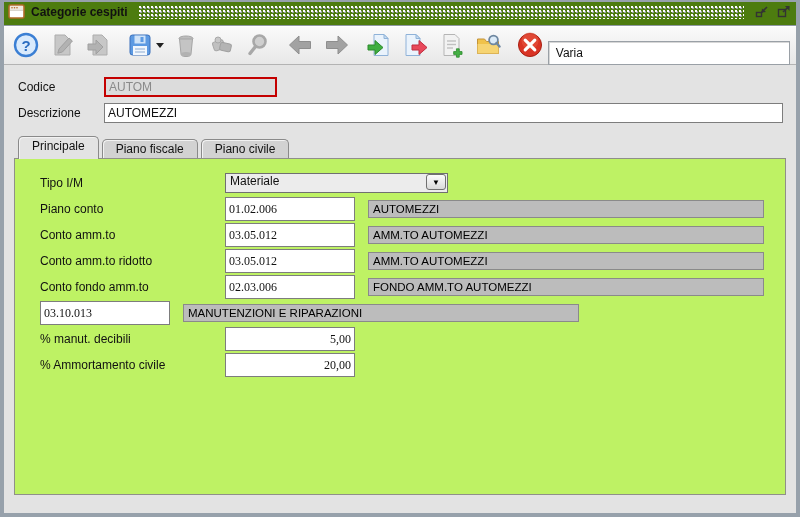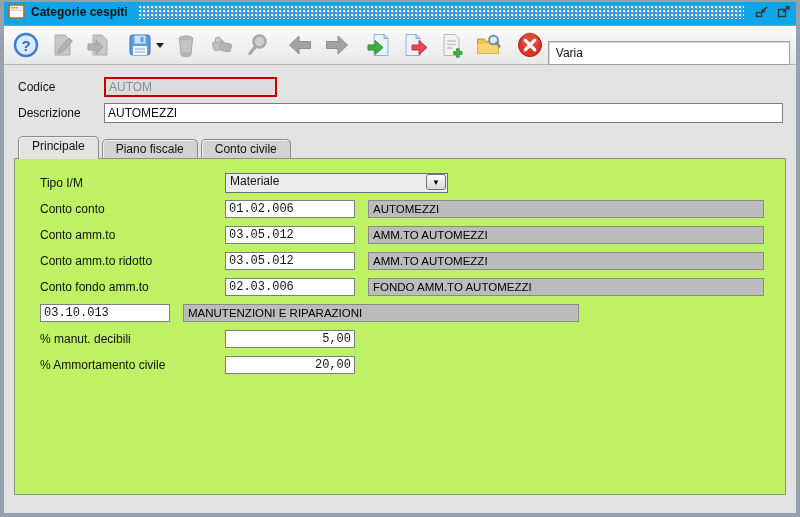--- a/index.html
+++ b/index.html
@@ -9,21 +9,21 @@
   .window{
     position:relative; width:800px; height:517px;
     background:#e3e3e3;
     border:4px solid #97a1ab; border-top-width:2px;
     outline:1px solid #5a6168;
     overflow:hidden;
   }
 
   
   .titlebar{
-    height:24px; background:#0ea5e9;
+    height:24px; background:#4d7c0f;
     border-bottom:1px solid #8f98a2;
     display:flex; align-items:center; padding:0 4px 4px 4px;
   }
   .win-icon{ width:18px; height:16px; display:inline-flex; margin-right:5px; }
   .title{ font-size:12px; font-weight:bold; color:#111; white-space:nowrap; padding-right:10px; }
   .title-texture{
     flex:1; height:14px; margin-right:10px;
     background-image:
       radial-gradient(circle, #ffffff 26%, rgba(0,0,0,0) 30%),
       radial-gradient(circle, #9aa0a6 26%, rgba(0,0,0,0) 30%);
@@ -91,23 +91,23 @@
 
   
   .panel{
     margin:0 10px; height:337px;
     border:1px solid #8f9089; background:#bef264;
     position:relative; z-index:1; padding-top:15px;
   }
   .frow{ display:flex; align-items:center; margin:0 0 8px 25px; height:18px; }
   .flabel{ width:185px; font-size:12px; color:#111; }
   .finput{
-    width:130px; height:18px; background:#ffffff; color:#111;
+    width:130px; height:24px; background:#ffffff; color:#111;
     border:1px solid #7d7d7d; font-size:12px; padding:0 3px;
-    font-family:Liberation Mono, monospace;
+    font-family:Liberation Serif, serif;
   }
   .finput.num{ text-align:right; }
   .fdesc{
     margin-left:13px; width:396px; height:18px;
     background:#bcbcbc; border:1px solid #8a8a8a;
     font-size:11.5px; color:#000; line-height:16px; padding:0 4px;
     overflow:hidden; white-space:nowrap;
   }
   .combo{
     width:223px; height:20px; background:#ececec;
@@ -293,35 +293,35 @@
     </div>
 
     <div class="hrow">
       <span class="hlabel">Descrizione</span>
       <input class="descr-field" value="AUTOMEZZI" style="">
     </div>
 
     <div class="tabs">
       <div class="tab active">Principale</div>
       <div class="tab">Piano fiscale</div>
-      <div class="tab">Conto civile</div>
+      <div class="tab">Piano civile</div>
     </div>
 
     <div class="panel">
 
       <div class="frow">
         <span class="flabel">Tipo I/M</span>
         <div class="combo">
           <span class="combo-value">Materiale</span>
           <span class="combo-btn">▼</span>
         </div>
       </div>
 
       <div class="frow">
-        <span class="flabel">Conto conto</span>
+        <span class="flabel">Piano conto</span>
         <input class="finput" value="01.02.006" style="">
         <span class="fdesc">AUTOMEZZI</span>
       </div>
 
       <div class="frow">
         <span class="flabel">Conto amm.to</span>
         <input class="finput" value="03.05.012" style="">
         <span class="fdesc">AMM.TO AUTOMEZZI</span>
       </div>
 

